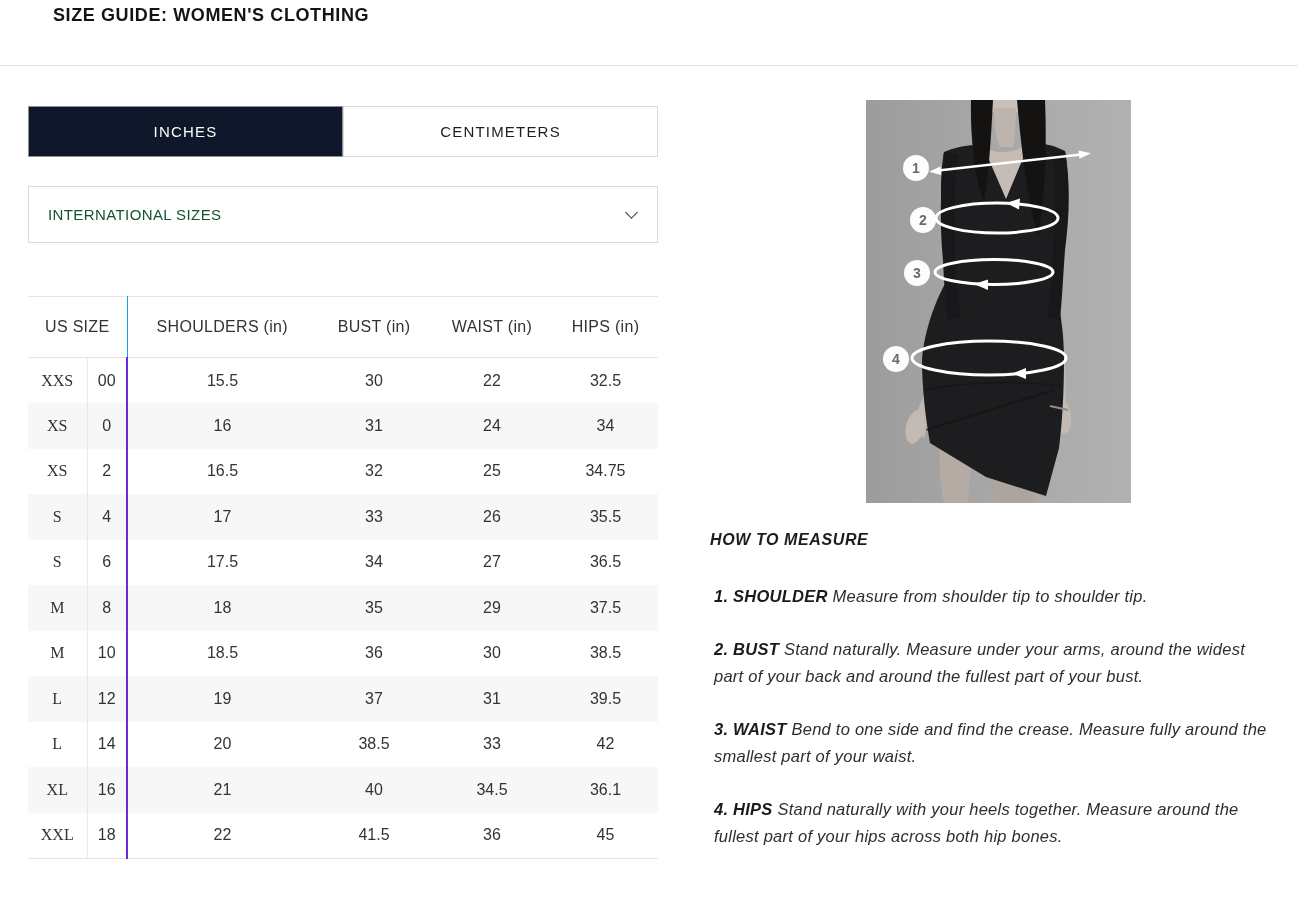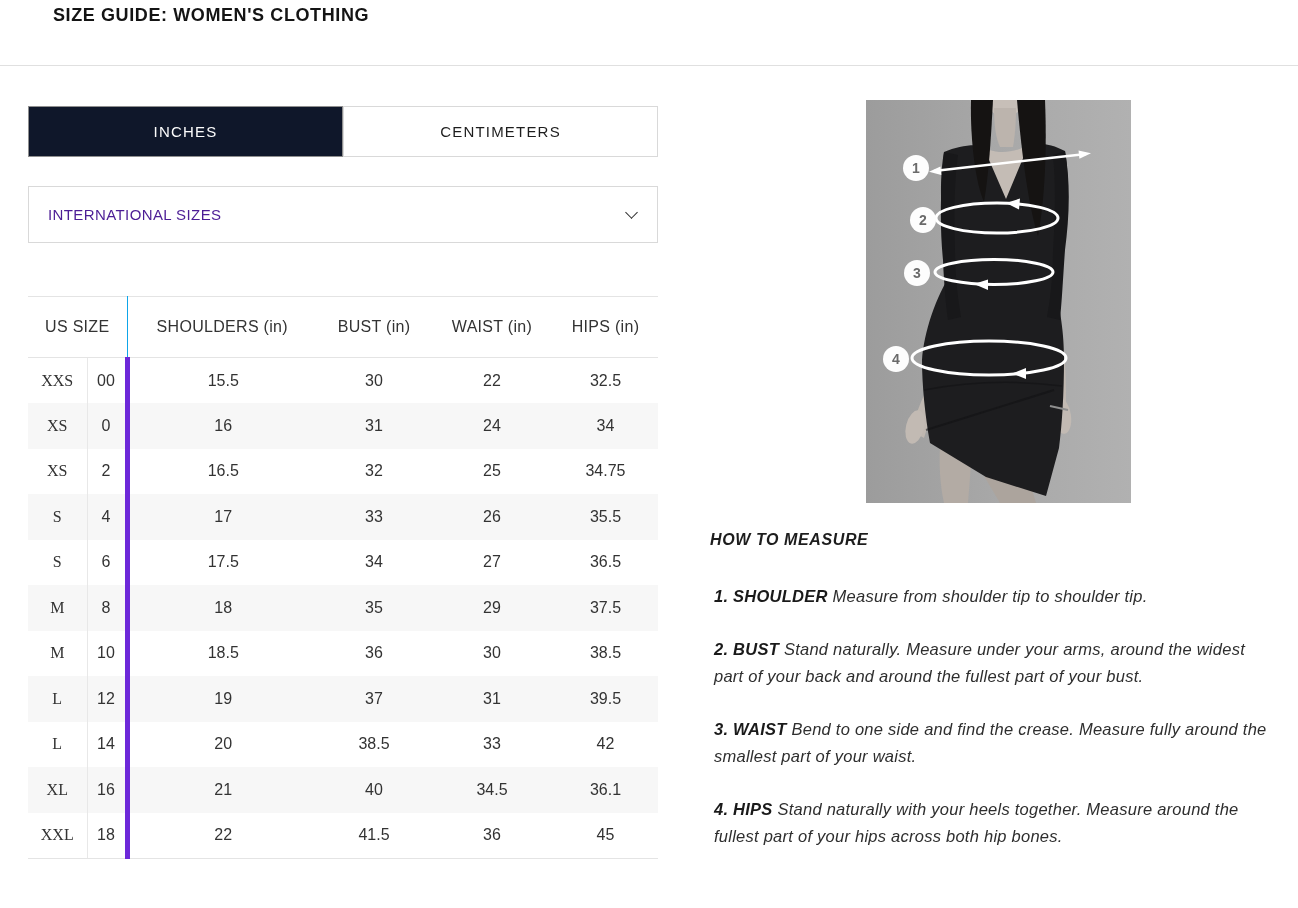--- a/index.html
+++ b/index.html
@@ -28,21 +28,21 @@
   }
   .tab.active {
     background: #0f172a; color: #fcfcfc; border: 1px solid #8f8f8f;
   }
 
   .dropdown {
     margin-top: 29px; height: 57px; border: 1px solid #d9d9d9; background: #fff;
     display: flex; align-items: center; justify-content: space-between;
     padding: 0 21px 0 19px; cursor: pointer;
   }
-  .dropdown-value { font-size: 15px; letter-spacing: 0.4px; color: #4c1d95; }
+  .dropdown-value { font-size: 15px; letter-spacing: 0.4px; color: #14532d; }
   .chevron {
     width: 9px; height: 9px; border-right: 1.6px solid #2b2b2b; border-bottom: 1.6px solid #2b2b2b;
     transform: rotate(45deg); margin-top: -5px;
   }
 
   
   table.size-table {
     margin-top: 53px; border-collapse: collapse; table-layout: fixed; width: 630px;
     border-top: 1px solid #e4e4e4;
   }
@@ -55,21 +55,21 @@
   .size-table th {
     height: 61px; font-weight: normal; font-size: 16px; color: #333;
     text-align: center; letter-spacing: 0.3px;
     border-bottom: 1px solid #e4e4e4; background: #fff;
   }
   .size-table th.h-us { border-right: 1px solid #0ea5e9; }
   .size-table td {
     height: 45.5px; font-size: 16px; color: #333; text-align: center;
   }
   .size-table tbody td:nth-child(1) { border-right: 1px solid #e8e8e8; font-family: Liberation Serif, serif; }
-  .size-table tbody td:nth-child(2) { border-right: 5px solid #6d28d9; text-align: center; }
+  .size-table tbody td:nth-child(2) { border-right: 2px solid #6d28d9; text-align: center; }
   .size-table tbody tr:nth-child(even) { background: #f7f7f7; }
   .size-table tbody tr:last-child td { border-bottom: 1px solid #e4e4e4; }
 
   
   .figure-box { position: absolute; left: 866px; top: 100px; width: 265px; height: 403px; }
   .figure-box svg { display: block; }
 
   .how-to { position: absolute; left: 710px; top: 531px; width: 566px; font-style: italic; }
   .how-to-title { font-size: 16px; font-weight: bold; letter-spacing: 0.6px; color: #1d1d1d; }
   .how-to .step {

